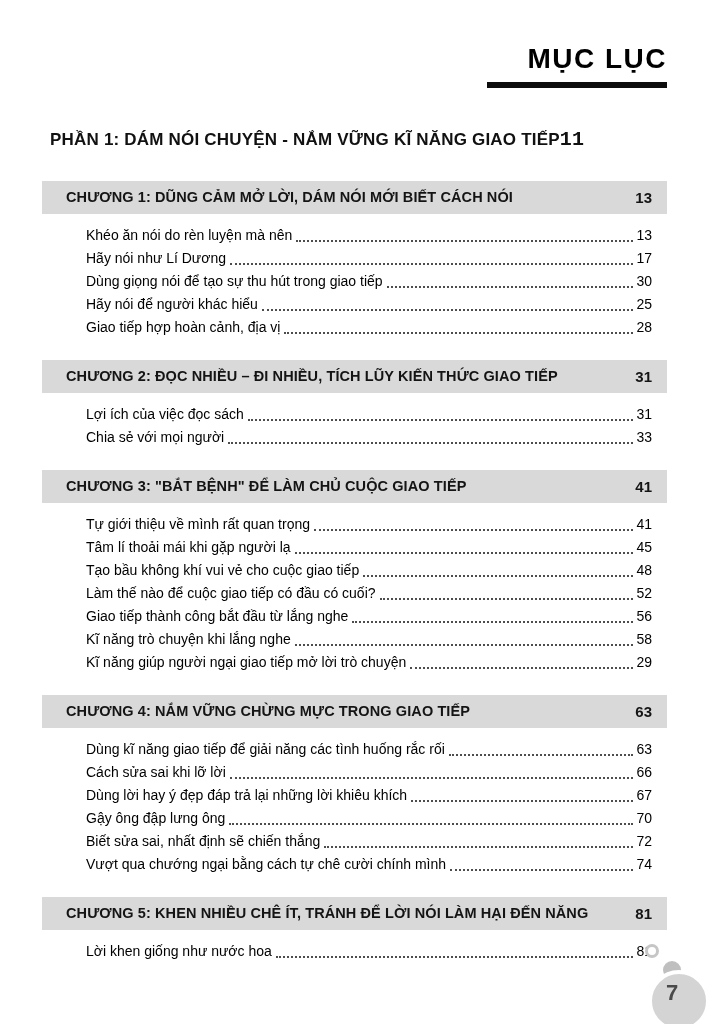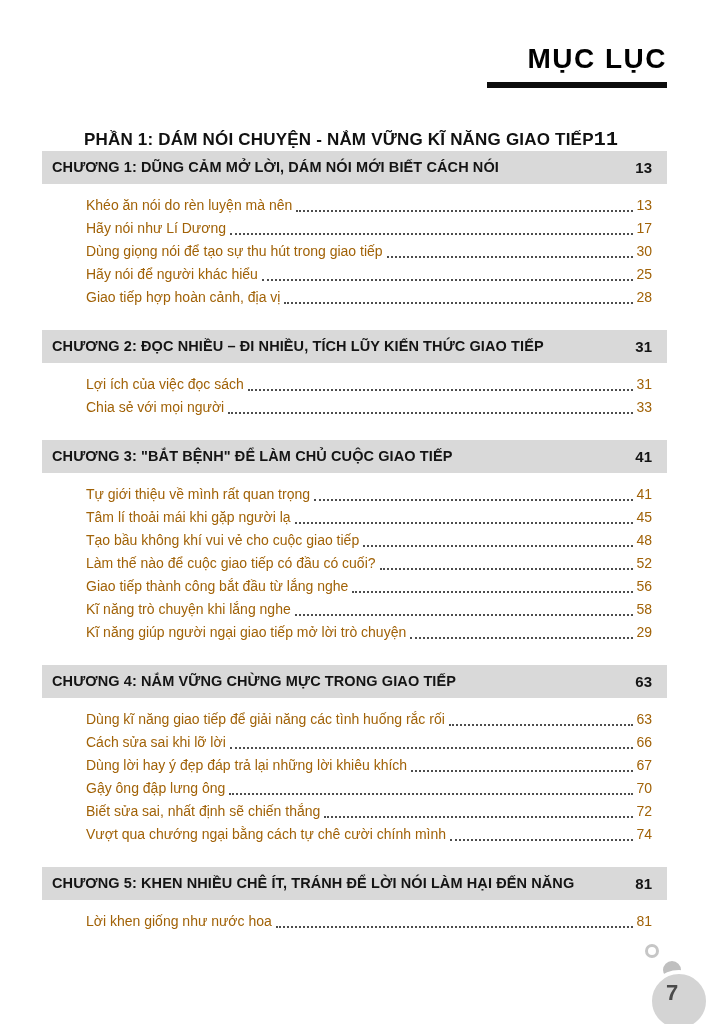--- a/index.html
+++ b/index.html
@@ -12,41 +12,41 @@
   }
   .page { padding: 44px 46px 0 42px; }
 
   
   .header { display: flex; flex-direction: column; align-items: flex-end; margin-bottom: 40px; }
   .title { font-size: 28px; font-weight: bold; letter-spacing: 1.5px; color: #000; line-height: 1.1; }
   .title-underline { width: 180px; height: 6px; background: #0d0d0d; margin-top: 7px; }
 
   
   .part-row {
-    display: flex; justify-content: center; align-items: baseline;
+    display: flex; justify-content: flex-start; align-items: baseline;
     font-weight: bold; font-size: 17px; color: #111;
-    padding: 0 15px 0 8px; letter-spacing: .2px;
+    padding: 0 15px 0 8px; margin-bottom: 30px; letter-spacing: .2px;
   }
   .part-page { font-size: 20px; font-family: Liberation Mono, monospace; }
 
   
   .chapter { margin-bottom: 0; }
   .chapter-bar {
     display: flex; justify-content: space-between; align-items: center;
     background: #d9d9d9;
-    padding: 8px 15px 8px 10px;
+    padding: 8px 15px 8px 24px;
     font-weight: bold; font-size: 14.5px; color: #141414;
   }
   .chapter-bar .chapter-page { font-size: 15px; margin-left: 18px; white-space: nowrap; }
   .chapter-bar .chapter-title { letter-spacing: .1px; }
 
   .entries { margin: 10px 15px 21px 44px; }
   .entry {
     display: flex; align-items: flex-end;
-    font-size: 14px; line-height: 23px; color: #a16207;
+    font-size: 14px; line-height: 23px; color: #000000;
   }
   .entry-title { white-space: nowrap; }
   .leader {
     flex: 1; min-width: 12px;
     border-bottom: 2px dotted #4d4d4d;
     margin: 0 3px 5px 4px;
   }
   .entry-page { white-space: nowrap; }
 
   

